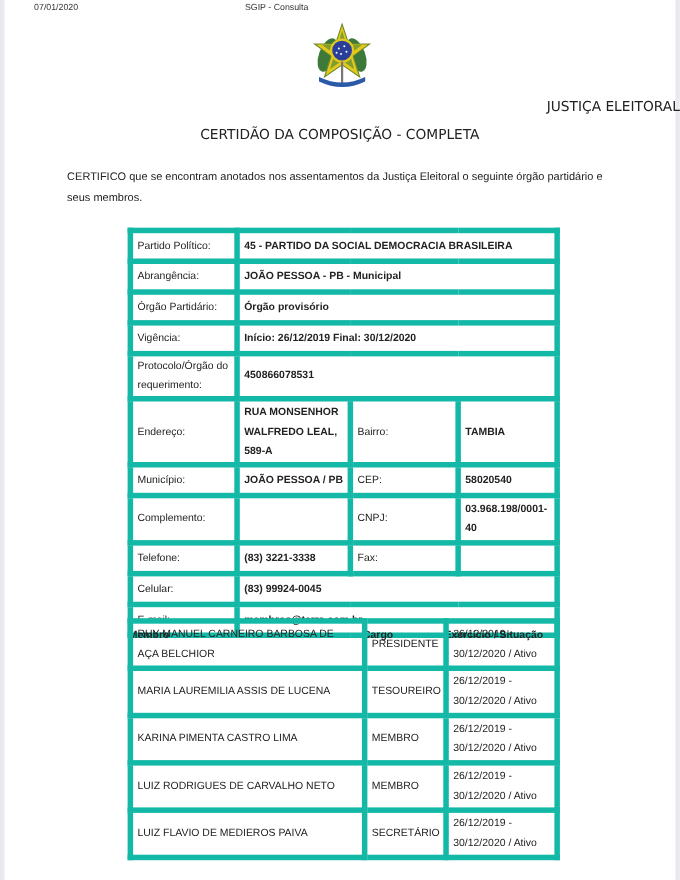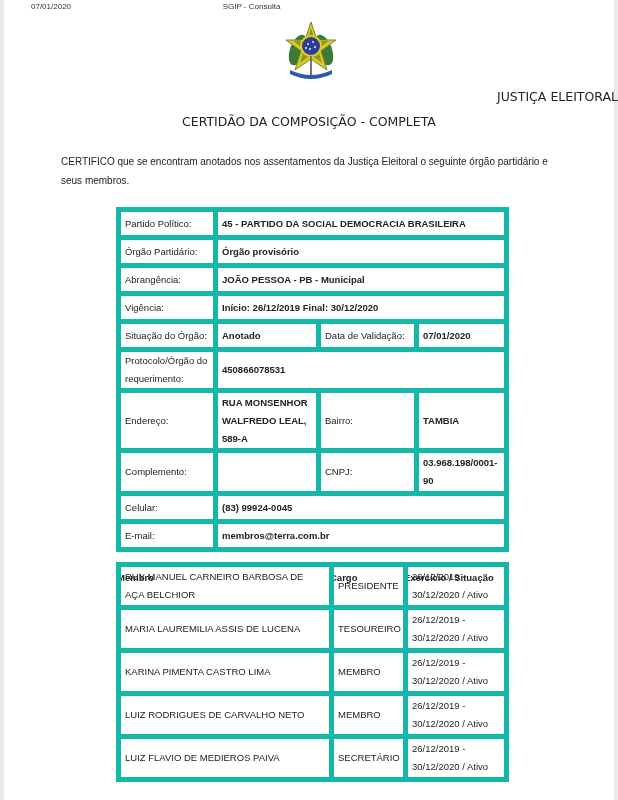--- a/index.html
+++ b/index.html
@@ -72,52 +72,58 @@
       <col style="width:103px">
       <col style="width:98px">
       <col style="width:90px">
   </colgroup>
   <tbody>
       <tr class="r1">
     <td>Partido Político:</td>
     <td class="v" colspan="3">45 - PARTIDO DA SOCIAL DEMOCRACIA BRASILEIRA</td>
   </tr>
   <tr class="r1">
+    <td>Abrangência:</td>
+    <td class="v" colspan="3">JOÃO PESSOA - PB - Municipal</td>
+  </tr>
+  <tr class="r1">
     <td>Órgão Partidário:</td>
     <td class="v" colspan="3">Órgão provisório</td>
   </tr>
   <tr class="r1">
-    <td>Abrangência:</td>
-    <td class="v" colspan="3">JOÃO PESSOA - PB - Municipal</td>
-  </tr>
-  <tr class="r1">
     <td>Vigência:</td>
     <td class="v" colspan="3">Início: 26/12/2019 Final: 30/12/2020</td>
-  </tr>
-  <tr class="r1">
-    <td>Situação do Órgão:</td>
-    <td class="v">Anotado</td>
-    <td>Data de Validação:</td>
-    <td class="v">07/01/2020</td>
   </tr>
   <tr class="r2">
     <td>Protocolo/Órgão do requerimento:</td>
     <td class="v" colspan="3">450866078531</td>
   </tr>
   <tr class="r3">
     <td>Endereço:</td>
     <td class="v">RUA MONSENHOR WALFREDO LEAL, 589-A</td>
     <td>Bairro:</td>
     <td class="v">TAMBIA</td>
   </tr>
+  <tr class="r1">
+    <td>Município:</td>
+    <td class="v">JOÃO PESSOA / PB</td>
+    <td>CEP:</td>
+    <td class="v">58020540</td>
+  </tr>
   <tr class="r4">
     <td>Complemento:</td>
     <td class="v"></td>
     <td>CNPJ:</td>
-    <td class="v">03.968.198/0001-90</td>
+    <td class="v">03.968.198/0001-40</td>
+  </tr>
+  <tr class="r1">
+    <td>Telefone:</td>
+    <td class="v">(83) 3221-3338</td>
+    <td>Fax:</td>
+    <td class="v"></td>
   </tr>
   <tr class="r1">
     <td>Celular:</td>
     <td class="v" colspan="3">(83) 99924-0045</td>
   </tr>
   <tr class="r1">
     <td>E-mail:</td>
     <td class="v" colspan="3">membros@terra.com.br</td>
   </tr>
 </tbody>

